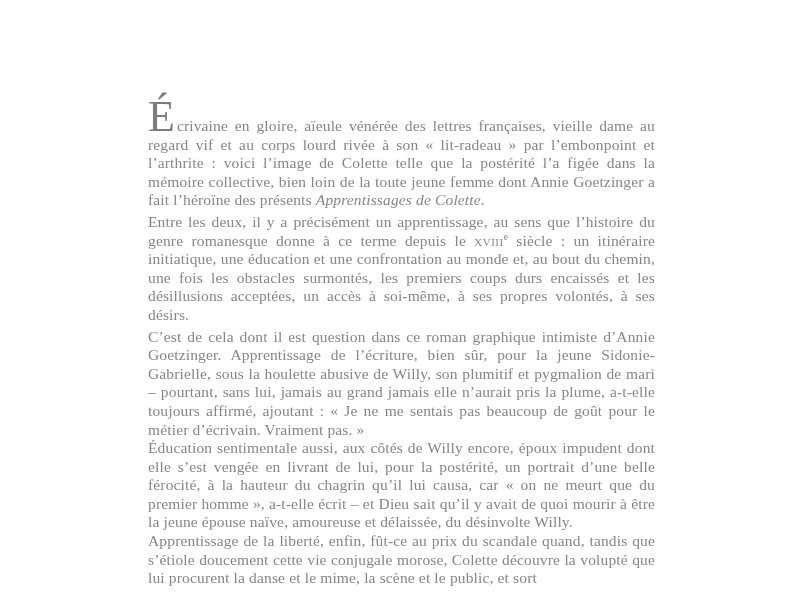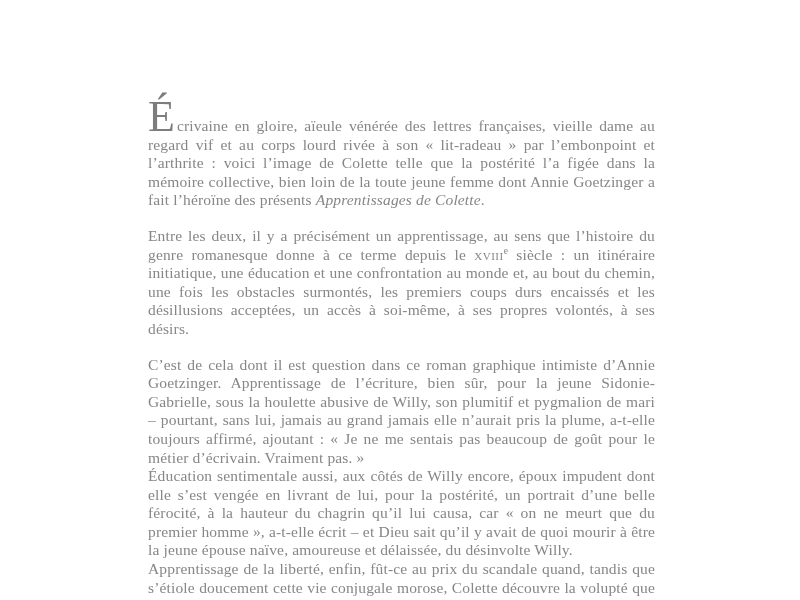--- a/index.html
+++ b/index.html
@@ -30,21 +30,21 @@
     color: #868686;
     letter-spacing: 0.15px;
     hyphens: auto;
     -webkit-hyphens: auto;
   }
   .text-block p {
     margin: 0;
     padding: 0;
   }
   .text-block p.gap {
-    margin-top: 17px;
+    margin-top: 3px;
   }
   .drop-cap {
     font-size: 44px;
     line-height: 0;
     color: #7d7d7d;
     margin-right: 2px;
     letter-spacing: 0;
   }
   .seg.normal { font-style: normal; }
   .seg.italic { font-style: italic; }

